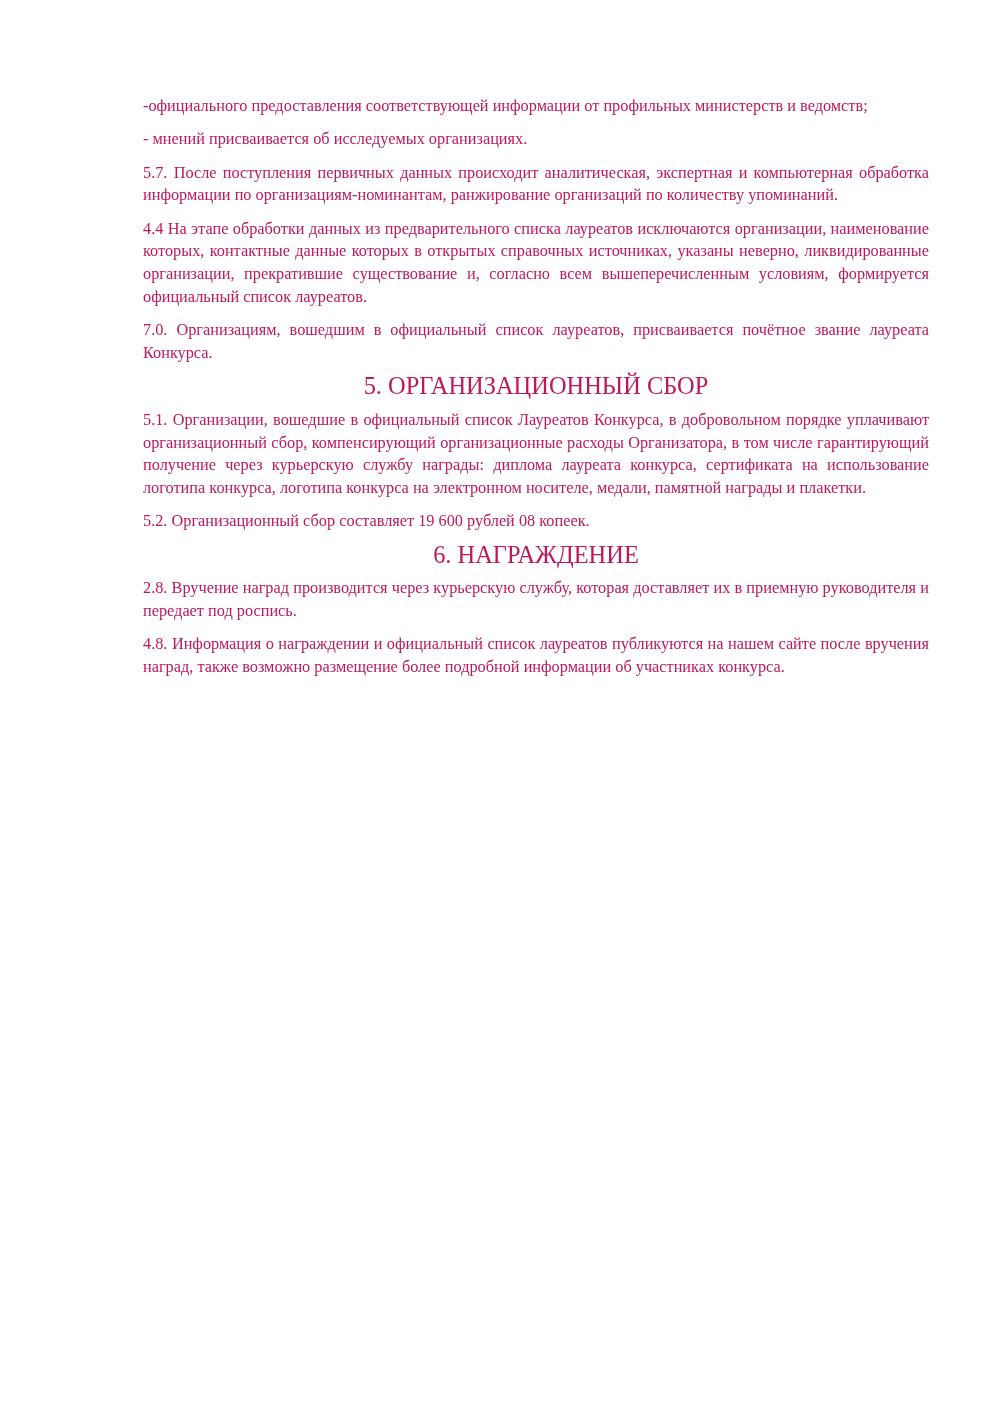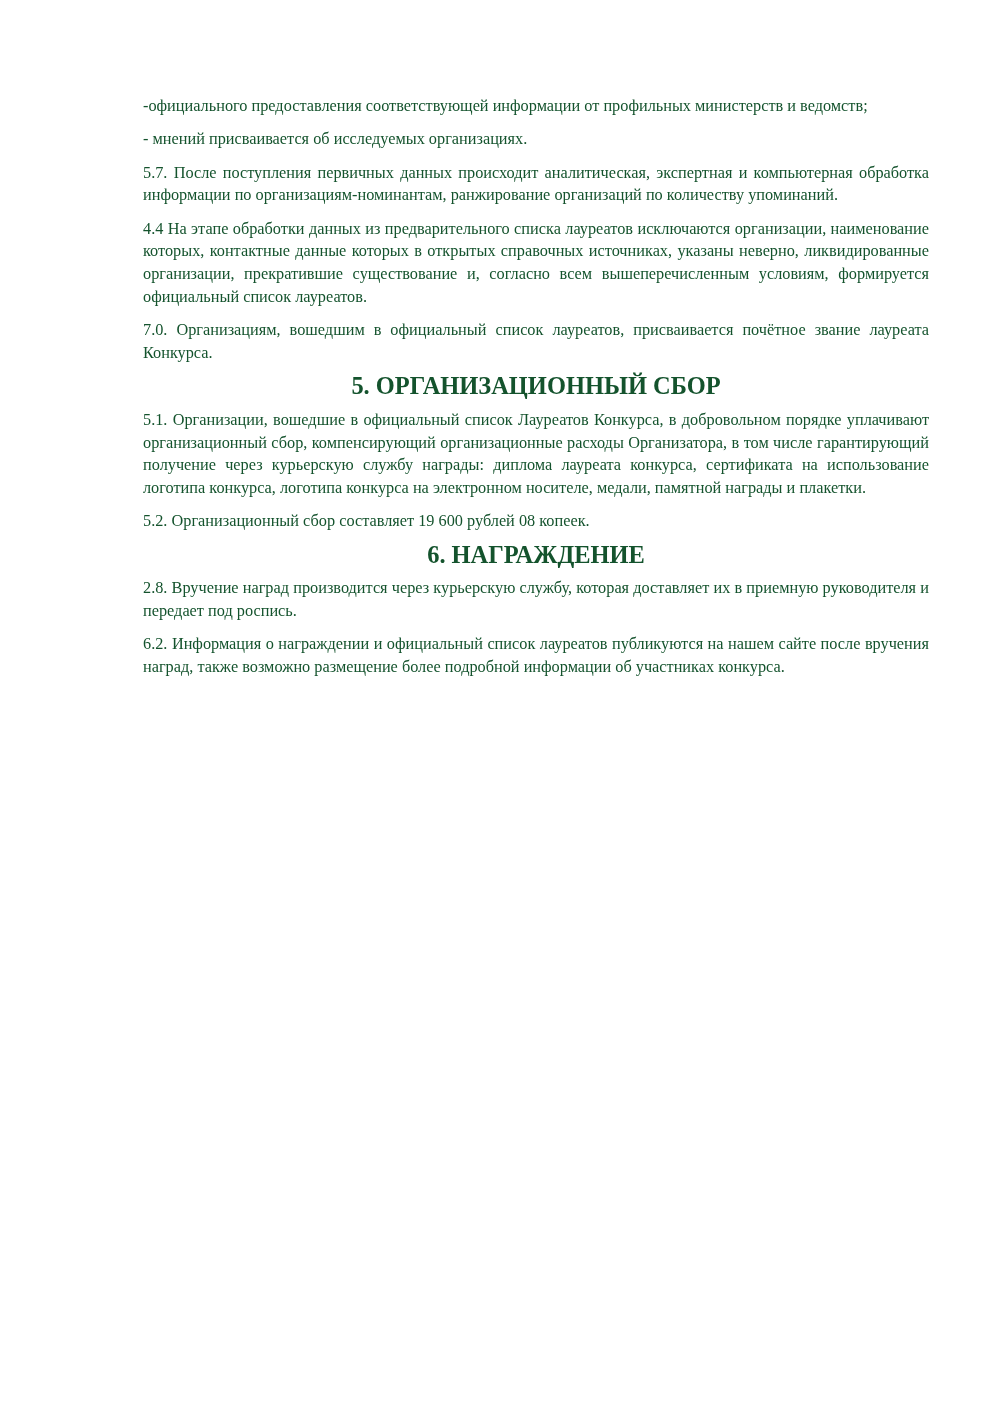--- a/index.html
+++ b/index.html
@@ -5,43 +5,43 @@
   html, body { margin: 0; padding: 0; background: #ffffff; }
   body { width: 1000px; height: 1415px; position: relative; overflow: hidden; }
   .page {
     position: absolute;
     left: 143px;
     top: 95px;
     width: 786px;
     font-family: "Liberation Serif", "DejaVu Serif", serif;
     font-size: 16.3px;
     line-height: 22.8px;
-    color: #14532d;
+    color: #be185d;
   }
   .para {
     margin: 0 0 10.5px 0;
     text-align: justify;
   }
   .heading {
     margin: 0 0 10.5px 0;
     text-align: center;
-    font-weight: bold;
+    font-weight: normal;
   }
   .gap-before { }
 </style>
 </head>
 <body>
 
 <div class="page">
   <p class="para">-официального предоставления соответствующей информации от профильных министерств и ведомств;</p>
   <p class="para">- мнений присваивается об исследуемых организациях.</p>
   <p class="para">5.7. После поступления первичных данных происходит аналитическая, экспертная и компьютерная обработка информации по организациям-номинантам, ранжирование организаций по количеству упоминаний.</p>
   <p class="para">4.4 На этапе обработки данных из предварительного списка лауреатов исключаются организации, наименование которых, контактные данные которых в открытых справочных источниках, указаны неверно, ликвидированные организации, прекратившие существование и, согласно всем вышеперечисленным условиям, формируется официальный список лауреатов.</p>
   <p class="para">7.0. Организациям, вошедшим в официальный список лауреатов, присваивается почётное звание лауреата Конкурса.</p>
 
   <h2 class="heading">5. ОРГАНИЗАЦИОННЫЙ СБОР</h2>
   <p class="para">5.1. Организации, вошедшие в официальный список Лауреатов Конкурса, в добровольном порядке уплачивают организационный сбор, компенсирующий организационные расходы Организатора, в том числе гарантирующий получение через курьерскую службу награды: диплома лауреата конкурса, сертификата на использование логотипа конкурса, логотипа конкурса на электронном носителе, медали, памятной награды и плакетки.</p>
   <p class="para">5.2. Организационный сбор составляет 19 600 рублей 08 копеек.</p>
 
   <h2 class="heading gap-before">6. НАГРАЖДЕНИЕ</h2>
   <p class="para">2.8. Вручение наград производится через курьерскую службу, которая доставляет их в приемную руководителя и передает под роспись.</p>
-  <p class="para">6.2. Информация о награждении и официальный список лауреатов публикуются на нашем сайте после вручения наград, также возможно размещение более подробной информации об участниках конкурса.</p>
+  <p class="para">4.8. Информация о награждении и официальный список лауреатов публикуются на нашем сайте после вручения наград, также возможно размещение более подробной информации об участниках конкурса.</p>
 </div>
 
 </body></html>

